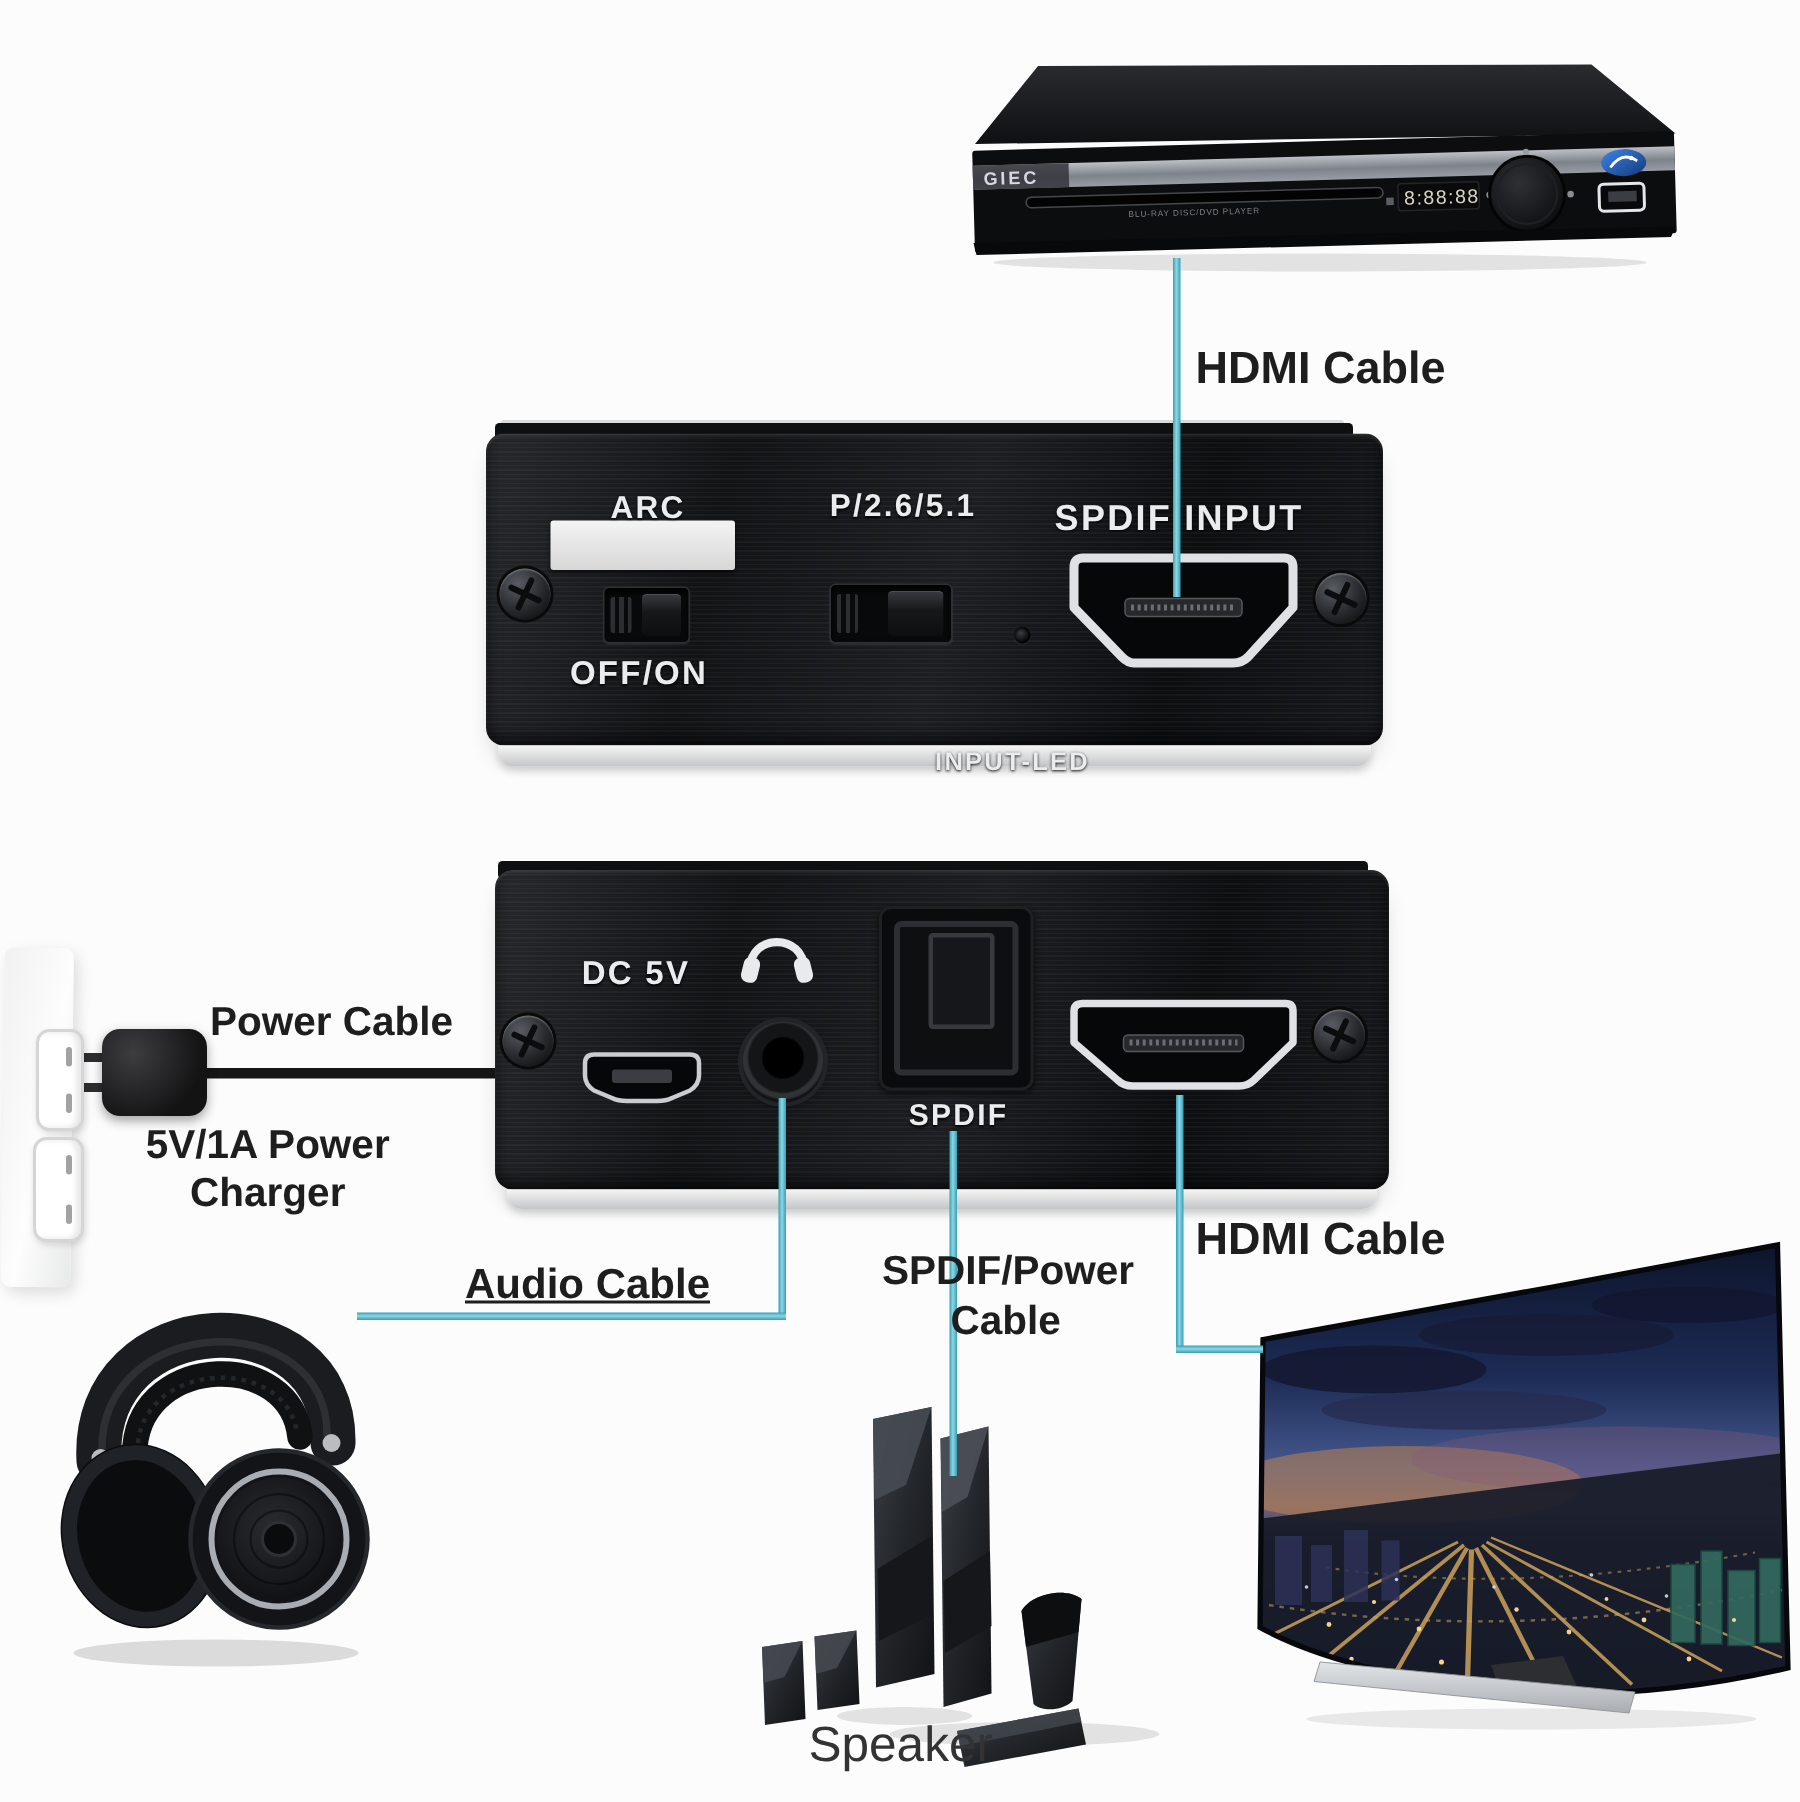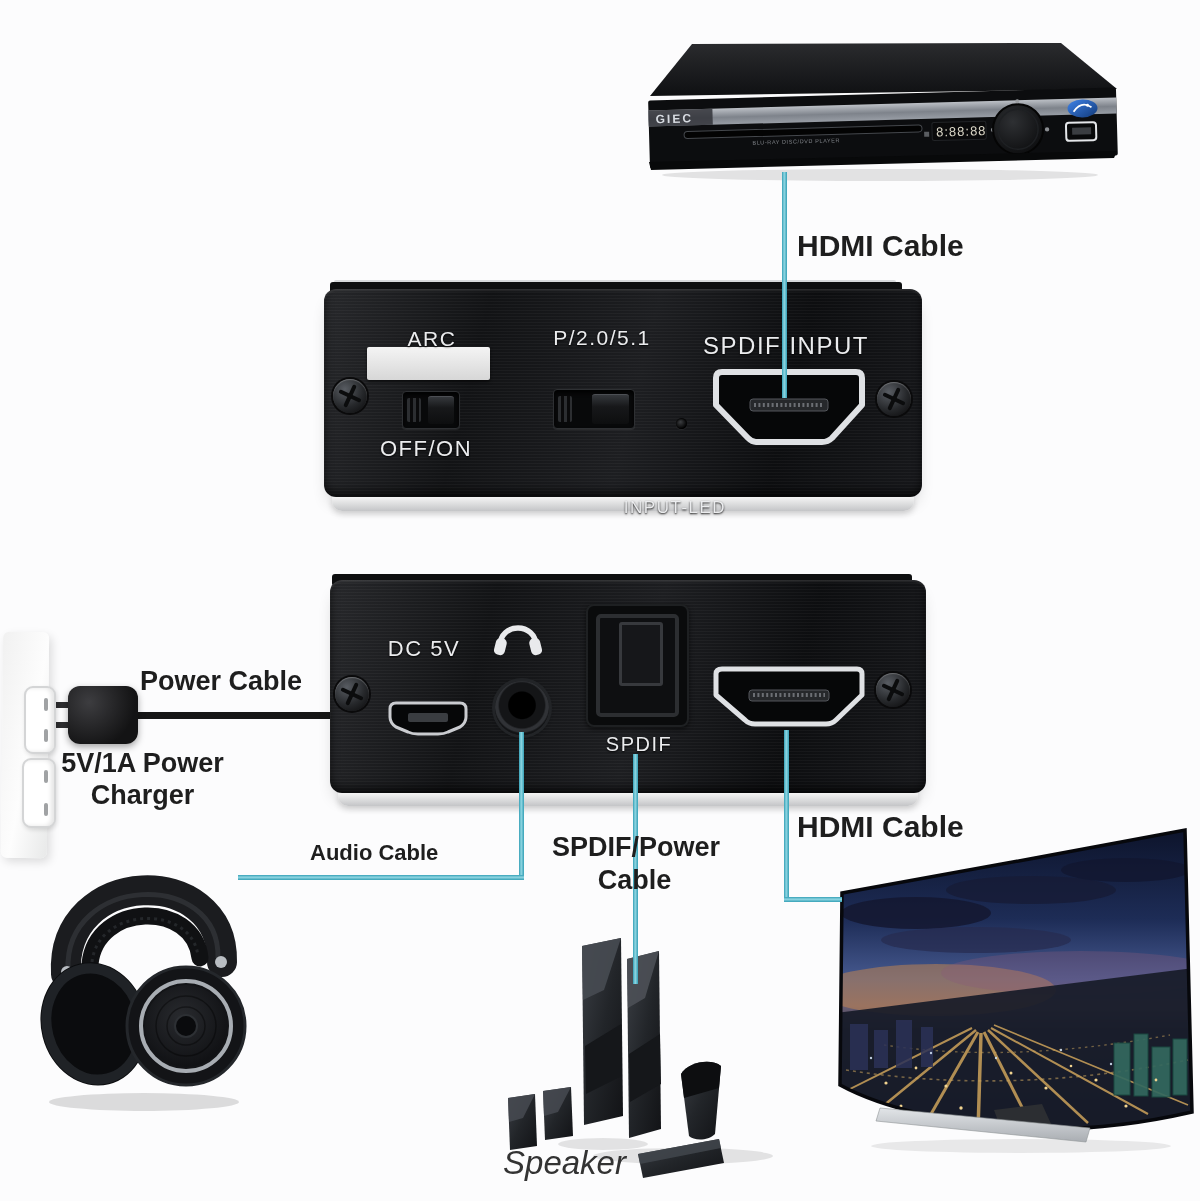--- a/index.html
+++ b/index.html
@@ -1,38 +1,38 @@
 <!DOCTYPE html>
 <html><head>
 <meta charset="utf-8">
 <style>
   html,body{margin:0;padding:0;background:#ffffff;}
   #stage{position:relative;width:1200px;height:1201px;background:#fcfcfd;overflow:hidden;
          font-family:"Liberation Sans",sans-serif;}
   
   .lbl{position:absolute;color:#2e2e2e;white-space:nowrap;z-index:6;}
   .lbl.bold{font-weight:700;color:#1e1e1e;}
-  .lbl.c{text-align:center;}
+  .lbl.c{text-align:center;margin-left:36px;}
   
   .cable{position:absolute;z-index:5;background:linear-gradient(90deg,#35a0b6,#8fd6e2 45%,#35a0b6);}
   .cable.h{background:linear-gradient(180deg,#35a0b6,#8fd6e2 45%,#35a0b6);}
   .power-cord{position:absolute;z-index:2;background:#161616;border-radius:3px;}
   
   .panel{position:absolute;z-index:3;}
   .panel .lip{position:absolute;background:#0e0f10;border-radius:3px;}
   .panel .lipglow{position:absolute;background:#b9bdc1;opacity:.55;border-radius:2px;}
   .panel .face{position:absolute;border-radius:12px;
       background:
         repeating-linear-gradient(180deg,rgba(255,255,255,.035) 0 1px,rgba(255,255,255,0) 1px 3px),
         linear-gradient(104deg,#27282b 0%,#121315 26%,#1d1e21 52%,#0d0e10 76%,#17181b 100%);
       box-shadow:inset 0 2px 2px rgba(255,255,255,.10),inset 0 -5px 10px rgba(0,0,0,.65),
                  0 10px 18px -8px rgba(0,0,0,.30);}
   .panel .basebar{position:absolute;background:linear-gradient(180deg,#f5f5f5,#c4c5c7);
       border-radius:0 0 10px 10px;box-shadow:0 3px 6px rgba(0,0,0,.18);}
-  .ptext{position:absolute;color:#ebecee;font-weight:400;letter-spacing:1.5px;
+  .ptext{position:absolute;color:#ebecee;font-weight:700;letter-spacing:1.5px;
       text-shadow:0 1px 2px rgba(0,0,0,.95);white-space:nowrap;z-index:4;text-align:center;}
   .screw{position:absolute;width:34px;height:34px;border-radius:50%;
       background:radial-gradient(circle at 35% 30%,#585c62,#26282b 55%,#0b0b0c 95%);
       box-shadow:0 0 0 2px #0a0a0b,inset 0 1px 1px rgba(255,255,255,.25);}
   .screw i{position:absolute;left:50%;top:50%;width:24px;height:4px;background:#0b0c0d;
       border-radius:2px;transform:translate(-50%,-50%) rotate(25deg);}
   .screw i + i{transform:translate(-50%,-50%) rotate(115deg);}
   .toggle{position:absolute;background:#08090a;border:1px solid #2e3033;border-radius:4px;
       box-shadow:inset 0 3px 4px rgba(0,0,0,.9),0 1px 1px rgba(255,255,255,.08);}
   .toggle .ridges{position:absolute;left:4px;top:6px;bottom:6px;width:14px;border-radius:2px;
@@ -145,21 +145,21 @@
         <i></i>
         <i></i>
       </div>
     <div class="ptext" style="left:76px;top:47px;width:64px;font-size:21px;">ARC</div>
     <div class="sticker" style="left:43px;top:67px;width:123px;height:33px;"></div>
     <div class="toggle" style="left:78px;top:111px;width:56px;height:36px;">
         <div class="ridges"></div>
         <div class="knob"></div>
       </div>
     <div class="ptext" style="left:40px;top:156px;width:124px;font-size:22px;">OFF/ON</div>
-    <div class="ptext" style="left:208px;top:46px;width:140px;font-size:21px;">P/2.0/5.1</div>
+    <div class="ptext" style="left:208px;top:46px;width:140px;font-size:21px;">P/2.6/5.1</div>
     <div class="toggle" style="left:229px;top:109px;width:80px;height:38px;">
         <div class="ridges"></div>
         <div class="knob"></div>
       </div>
     <div class="led" style="left:352px;top:138px;"></div>
     <div class="ptext" style="left:291px;top:170px;width:120px;font-size:17px;margin-top:48px;">INPUT-LED</div>
     <div class="ptext" style="left:362px;top:52px;width:200px;font-size:24px;">SPDIF INPUT</div>
     <svg style="left:386px;top:88px;" width="158" height="80" viewBox="0 0 158 80">
       <path d="M12,4 H146 Q152,4 152,10 V37 L122,70 Q118,74 112,74 H46 Q42,74 38,70 L6,37 V10 Q6,4 12,4 Z" fill="#060708" stroke="#dfe1e4" stroke-width="6" stroke-linejoin="round"></path>
       <rect x="40" y="31" width="78" height="12" rx="3" fill="#26282b" stroke="#54575c"></rect>
@@ -360,19 +360,19 @@
     </g>
     <path d="M16,75 C130,54 245,34 359,12 L366,294 C305,308 245,313 194,310 C128,306 58,291 14,267 Z" fill="none" stroke="#07080c" stroke-width="3.5"></path>
     <polygon points="168,292 216,286 226,308 176,314" fill="#2c2e32"></polygon>
     <polygon points="54,290 264,310 260,324 50,303" fill="url(#standG)" stroke="#8f9396" stroke-width=".6"></polygon>
   </svg>
 
   <div class="lbl bold" style="left:797px;top:229px;font-size:30px;">HDMI Cable</div>
   <div class="lbl bold" style="left:140px;top:666px;font-size:27px;">Power Cable</div>
   <div class="lbl bold c" style="left:50px;top:748px;width:185px;font-size:27px;">5V/1A Power</div>
   <div class="lbl bold c" style="left:50px;top:780px;width:185px;font-size:27px;">Charger</div>
-  <div class="lbl bold" style="left:310px;top:840px;font-size:22px;">Audio Cable</div>
+  <div class="lbl bold" style="left:310px;top:840px;font-size:28px;text-decoration:underline;">Audio Cable</div>
   <div class="lbl bold c" style="left:552px;top:832px;width:165px;font-size:27px;">SPDIF/Power</div>
   <div class="lbl bold c" style="left:552px;top:865px;width:165px;font-size:27px;">Cable</div>
   <div class="lbl bold" style="left:797px;top:810px;font-size:30px;">HDMI Cable</div>
-  <div class="lbl c" style="left:492px;top:1144px;width:145px;font-size:33px;color:#333;font-style:italic;">Speaker</div>
+  <div class="lbl c" style="left:492px;top:1144px;width:145px;font-size:33px;color:#333;">Speaker</div>
 
 </div>
 
 </body></html>

